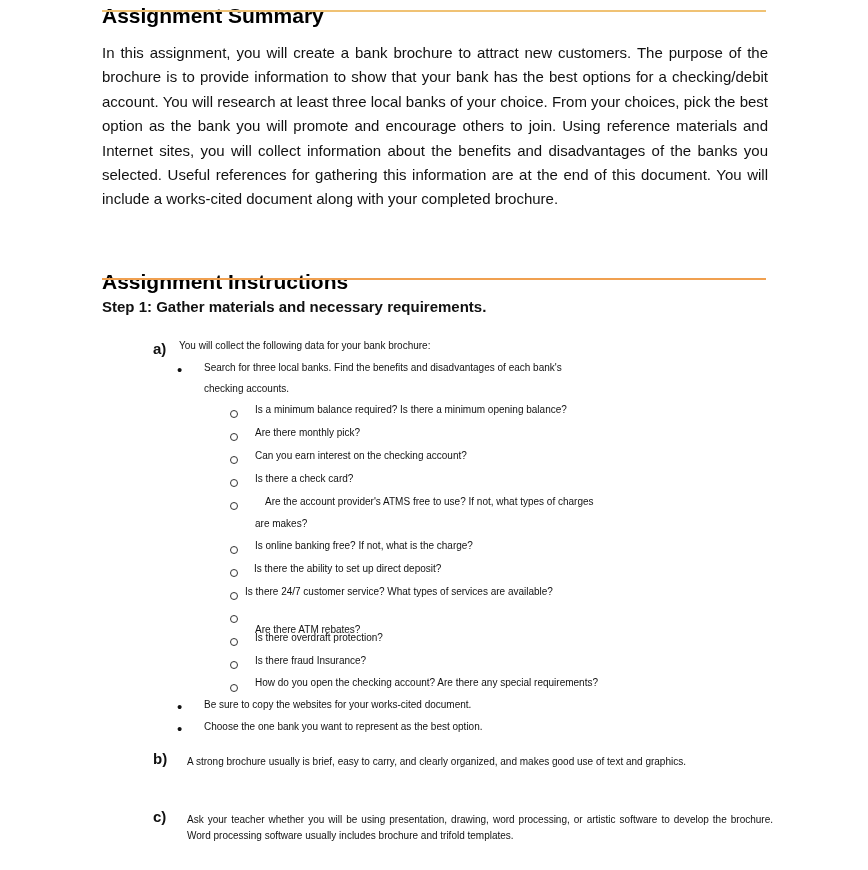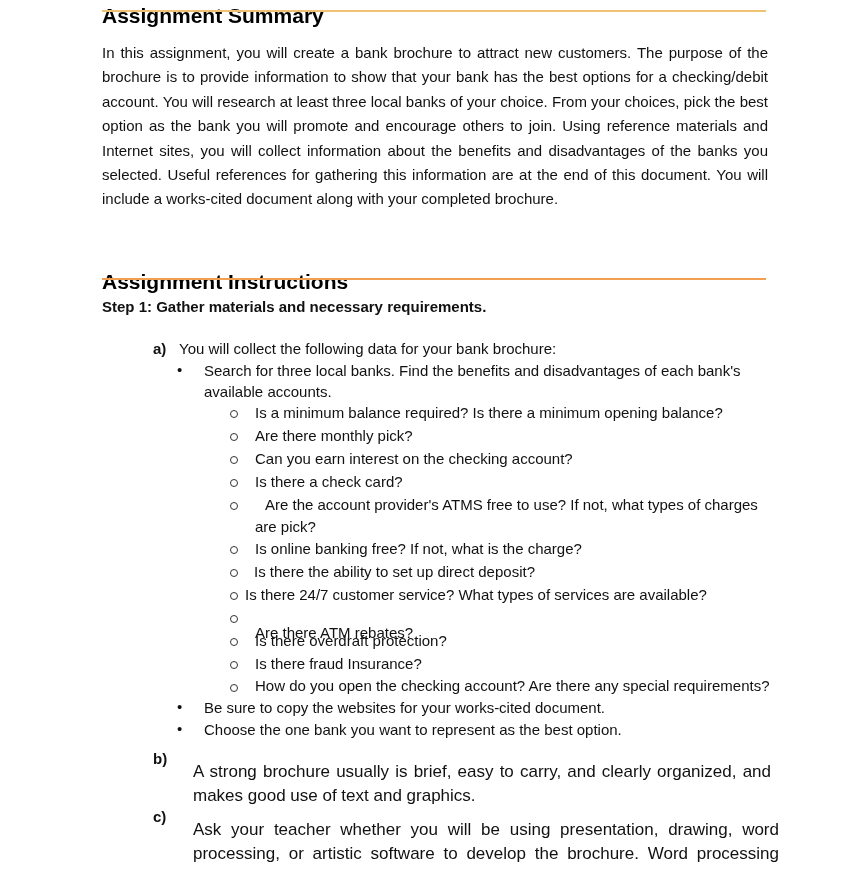--- a/index.html
+++ b/index.html
@@ -19,28 +19,28 @@
   .summary-title { top: -12px; }
   .instr-title { top: 254px; }
 
   .para {
     position: absolute; left: 102px; top: 41px; width: 666px;
     font-size: 15px; line-height: 24.4px; text-align: justify; margin: 0;
   }
 
   .step { position: absolute; left: 102px; top: 298px; font-size: 15px; font-weight: bold; white-space: nowrap; }
 
-  .line { position: absolute; font-size: 15px; white-space: nowrap; text-align: right; }
+  .line { position: absolute; font-size: 10px; white-space: nowrap; text-align: right; }
   .marker-letter { position: absolute; font-weight: bold; font-size: 15px; left: 153px; }
   .marker-bullet { position: absolute; left: 177px; font-size: 15px; }
   .marker-circle {
     position: absolute; left: 230px; width: 6px; height: 6px;
     border: 1px solid #333; border-radius: 50%;
   }
-  .wrap { position: absolute; font-size: 17px; line-height: 24px; text-align: justify; margin: 14px; }
+  .wrap { position: absolute; font-size: 10px; line-height: 16px; text-align: justify; margin: 8px; }
 </style>
 </head>
 <body>
 
 <div>
   <div class="h1 summary-title">Assignment Summary</div>
   <div class="rule summary"></div>
   <p class="para">In this assignment, you will create a bank brochure to attract new customers. The purpose of the brochure is to provide information to show that your bank has the best options for a checking/debit account. You will research at least three local banks of your choice. From your choices, pick the best option as the bank you will promote and encourage others to join. Using reference materials and Internet sites, you will collect information about the benefits and disadvantages of the banks you selected. Useful references for gathering this information are at the end of this document. You will include a works-cited document along with your completed brochure.</p>
 </div>
 
@@ -48,37 +48,37 @@
   <div class="h1 instr-title">Assignment Instructions</div>
   <div class="rule instr"></div>
   <div class="step">Step 1: Gather materials and necessary requirements.</div>
 
   <div>
     <span class="marker-letter" style="top:340px">a)</span>
     <span class="line" style="left:179px; top:340px">You will collect the following data for your bank brochure:</span>
 
     <span class="marker-bullet" style="top:361px">•</span>
     <span class="line" style="left:204px; top:362px">Search for three local banks. Find the benefits and disadvantages of each bank's</span>
-    <span class="line" style="left:204px; top:383px">available accounts.</span>
+    <span class="line" style="left:204px; top:383px">checking accounts.</span>
 
     <span class="marker-circle" style="top:410px"></span>
     <span class="line" style="left:255px; top:404px">Is a minimum balance required? Is there a minimum opening balance?</span>
 
     <span class="marker-circle" style="top:433px"></span>
     <span class="line" style="left:255px; top:427px">Are there monthly pick?</span>
 
     <span class="marker-circle" style="top:456px"></span>
     <span class="line" style="left:255px; top:450px">Can you earn interest on the checking account?</span>
 
     <span class="marker-circle" style="top:479px"></span>
     <span class="line" style="left:255px; top:473px">Is there a check card?</span>
 
     <span class="marker-circle" style="top:502px"></span>
     <span class="line" style="left:265px; top:496px">Are the account provider's ATMS free to use? If not, what types of charges</span>
-    <span class="line" style="left:255px; top:518px">are pick?</span>
+    <span class="line" style="left:255px; top:518px">are makes?</span>
 
     <span class="marker-circle" style="top:546px"></span>
     <span class="line" style="left:255px; top:540px">Is online banking free? If not, what is the charge?</span>
 
     <span class="marker-circle" style="top:569px"></span>
     <span class="line" style="left:254px; top:563px">Is there the ability to set up direct deposit?</span>
 
     <span class="marker-circle" style="top:592px"></span>
     <span class="line" style="left:245px; top:586px">Is there 24/7 customer service? What types of services are available?</span>
 

